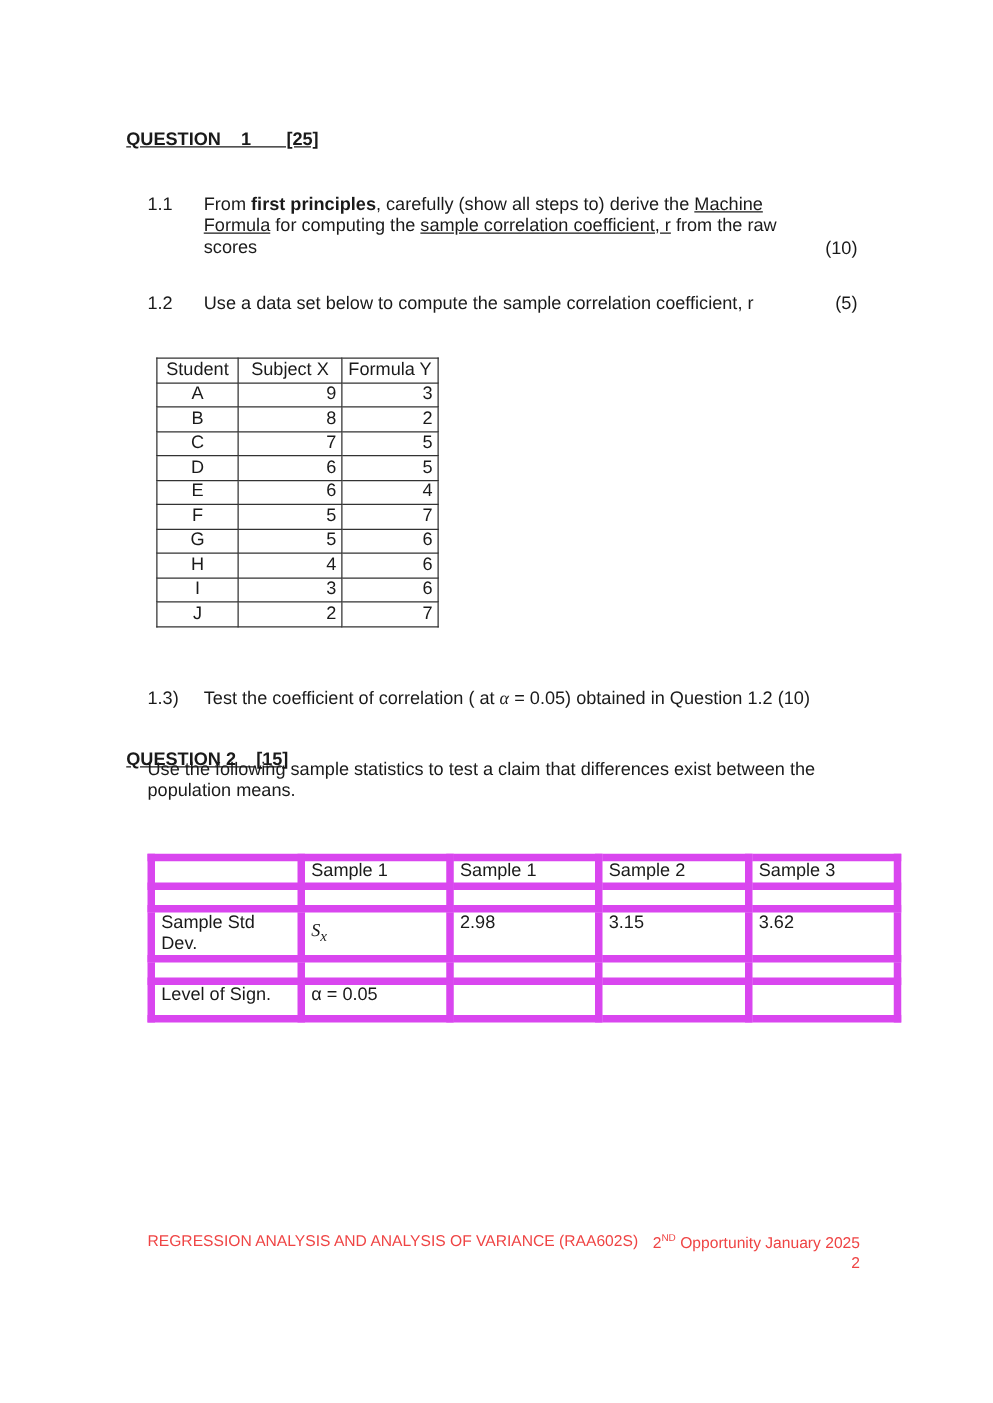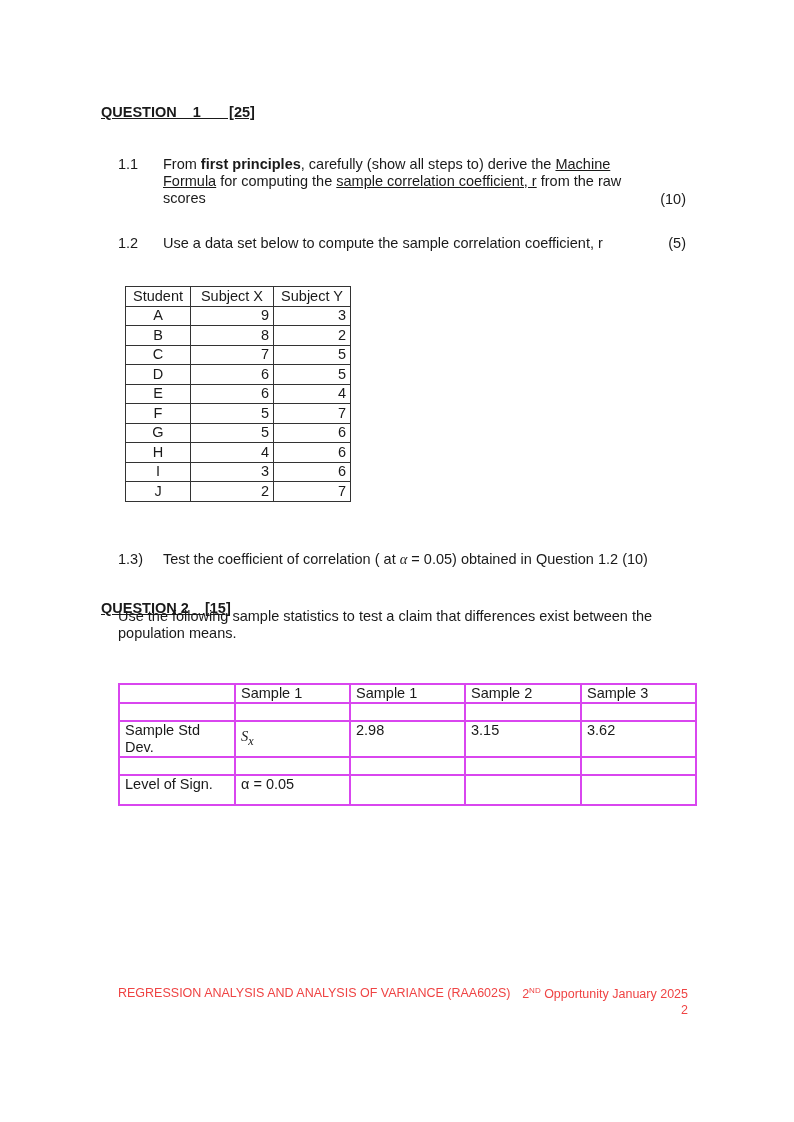--- a/index.html
+++ b/index.html
@@ -16,21 +16,21 @@
     u { text-decoration: underline; }
     b { font-weight: bold; }
     table { border-collapse: collapse; }
     .t1 { position: absolute; left: 125px; top: 286px; font-size: 14.5px; }
     .t1 td, .t1 th { border: 1.5px solid #333; padding: 0 4px; height: 18.5px; line-height: 17px; font-weight: normal; }
     .t1 .c0 { width: 56px; text-align: center; margin-left: 24px; }
     .t1 .c1 { width: 74px; text-align: right; }
     .t1 .c2 { width: 68px; text-align: right; }
     .t1 th.c1, .t1 th.c2 { text-align: center; }
     .t2 { position: absolute; left: 118px; top: 683px; font-size: 14.5px; }
-    .t2 td { border: 2px solid #d946ef; padding: 0 5px; vertical-align: top; line-height: 17px; }
+    .t2 td { border: 6px solid #d946ef; padding: 0 5px; vertical-align: top; line-height: 17px; }
     .t2 .w0 { width: 104px; }
     .t2 .w1 { width: 103px; }
     .t2 .w2 { width: 103px; }
     .t2 .w3 { width: 104px; }
     .t2 .w4 { width: 103px; }
     .math { font-family: "Liberation Serif", serif; font-style: italic; }
     .xbar { text-decoration: overline; }
     .footer { font-size: 12.5px; color: #ef4444; }
     sup { font-size: 8px; }
   </style>
@@ -53,21 +53,21 @@
   <span class="qnum" style="top:235px;">1.2</span>
   <span class="qtext" style="top:235px;">Use a data set below to compute the sample correlation coefficient, r</span>
   <span class="marks" style="top:235px;">(5)</span>
 </div>
 
 <table class="t1">
   <thead>
     <tr>
       <th class="c0">Student</th>
       <th class="c1">Subject X</th>
-      <th class="c2">Subject Y</th>
+      <th class="c2">Formula Y</th>
     </tr>
   </thead>
   <tbody id="t1body">
       <tr>
         <td class="c0">A</td>
         <td class="c1">9</td>
         <td class="c2">3</td>
       </tr>
       <tr>
         <td class="c0">B</td>

